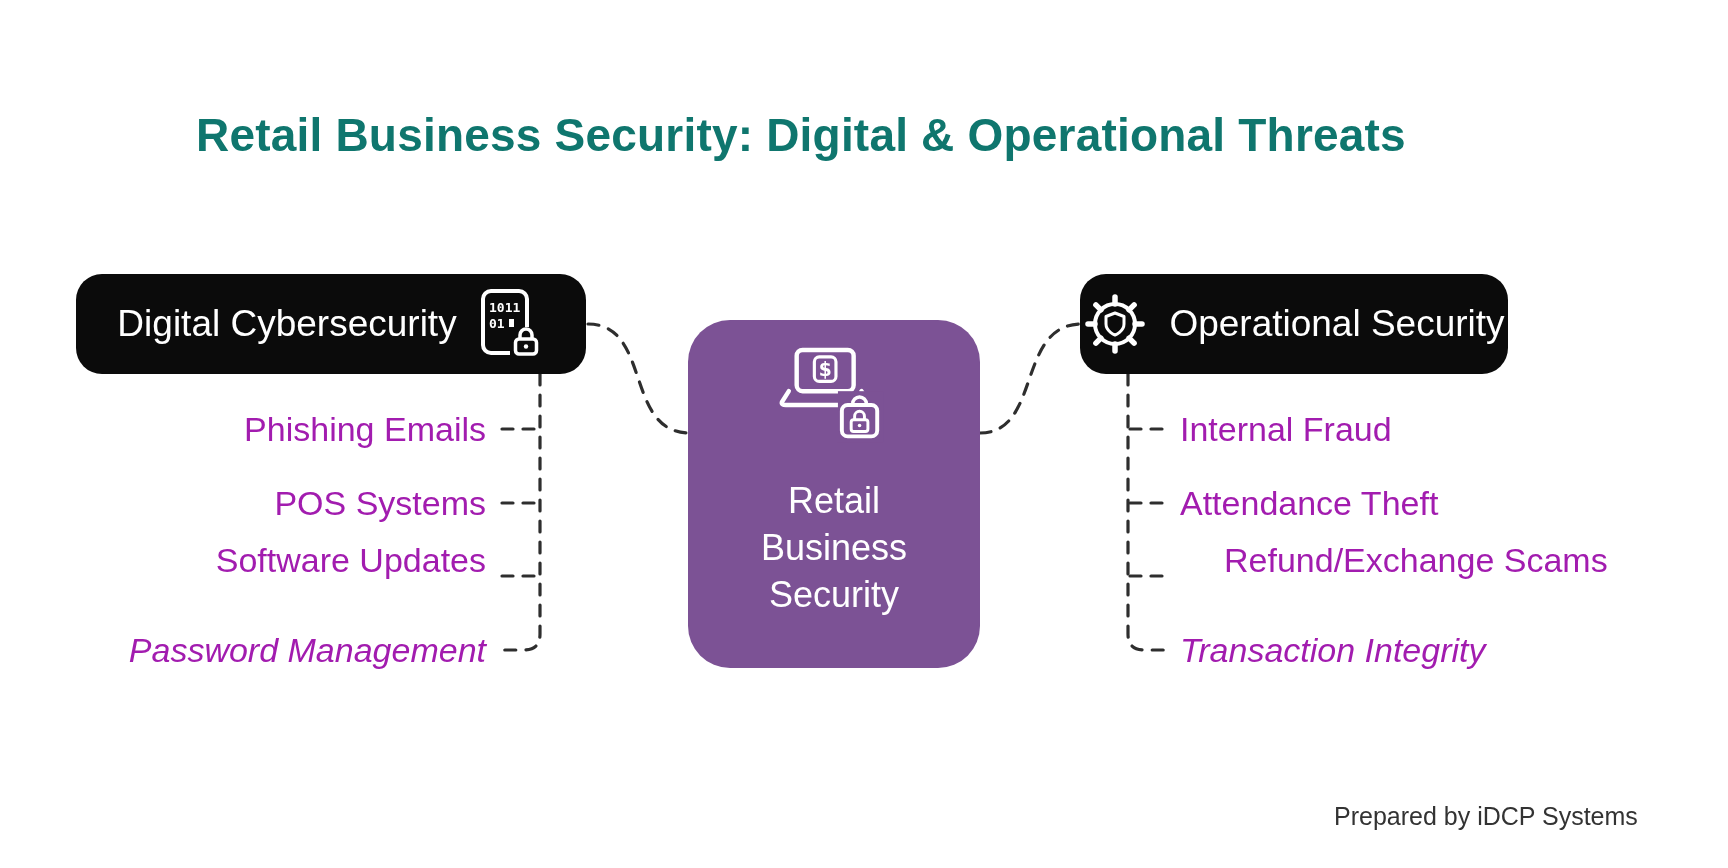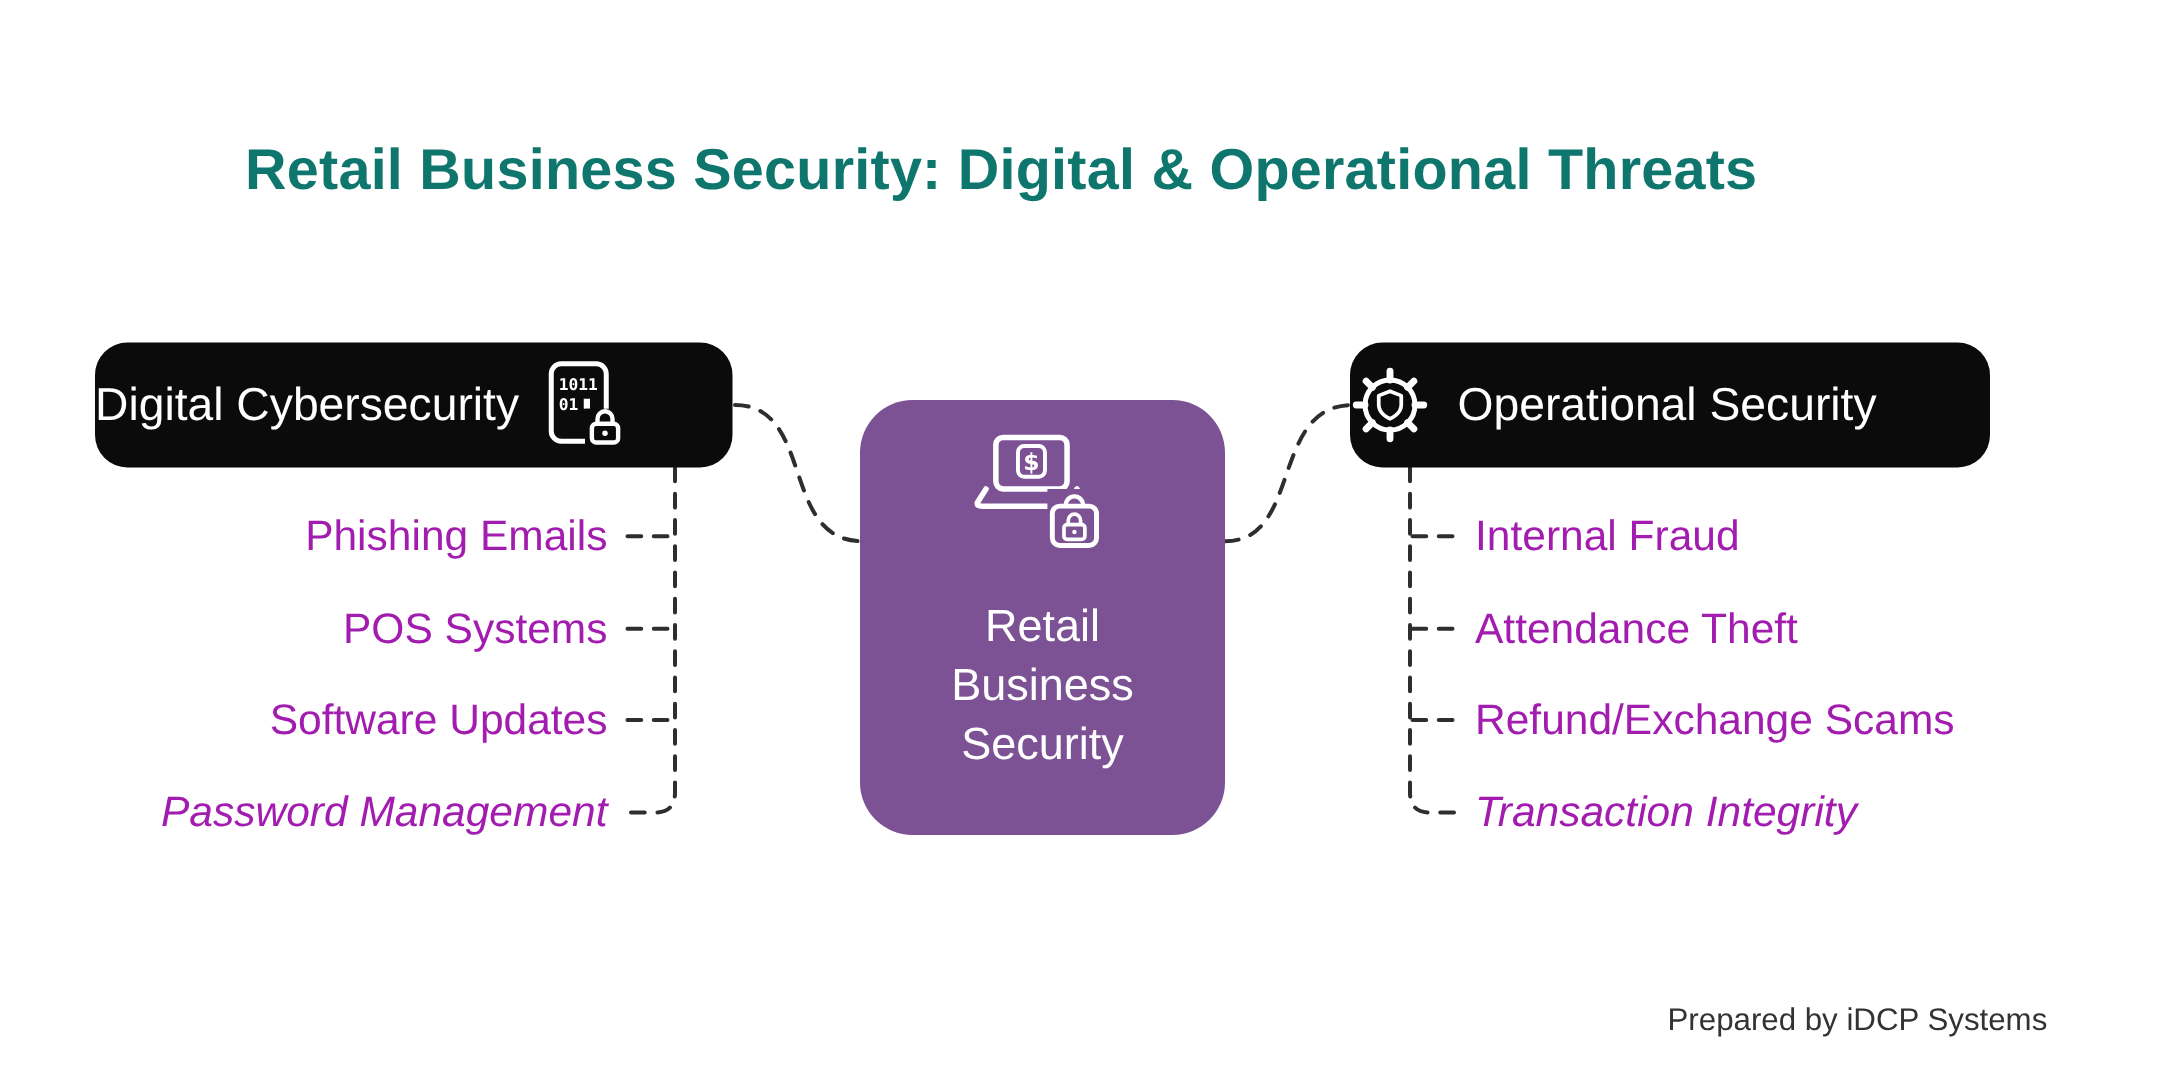--- a/index.html
+++ b/index.html
@@ -27,28 +27,28 @@
   }
   .pill {
     position: absolute;
     top: 274px;
     height: 100px;
     background: #0B0B0B;
     border-radius: 26px;
     color: #ffffff;
     display: flex;
     align-items: center;
-    justify-content: flex-start;
+    justify-content: center;
     gap: 22px;
     font-size: 37px;
     font-weight: 500;
     white-space: nowrap;
   }
   .pill-left  { left: 76px;   width: 510px; }
-  .pill-right { left: 1080px; width: 512px; }
+  .pill-right { left: 1080px; width: 428px; }
   .center-node {
     position: absolute;
     left: 688px;
     top: 320px;
     width: 292px;
     height: 348px;
     background: #7C5295;
     border-radius: 42px;
     display: flex;
     flex-direction: column;
@@ -68,21 +68,21 @@
     position: absolute;
     font-size: 34px;
     color: #a21caf;
     line-height: 40px;
     white-space: nowrap;
   }
   .item-left  { right: 1242px; text-align: right; }
   .item-right { left: 1180px; }
   .row0 { top: 409px; }
   .row1 { top: 483px; }
-  .row2 { top: 556px; }
+  .row2 { top: 540px; margin-left: 44px; }
   .row3 { top: 630px; font-style: italic; }
   .credit {
     position: absolute;
     left: 1334px;
     top: 802px;
     font-size: 25px;
     color: #333333;
   }
   .connectors {
     position: absolute;

